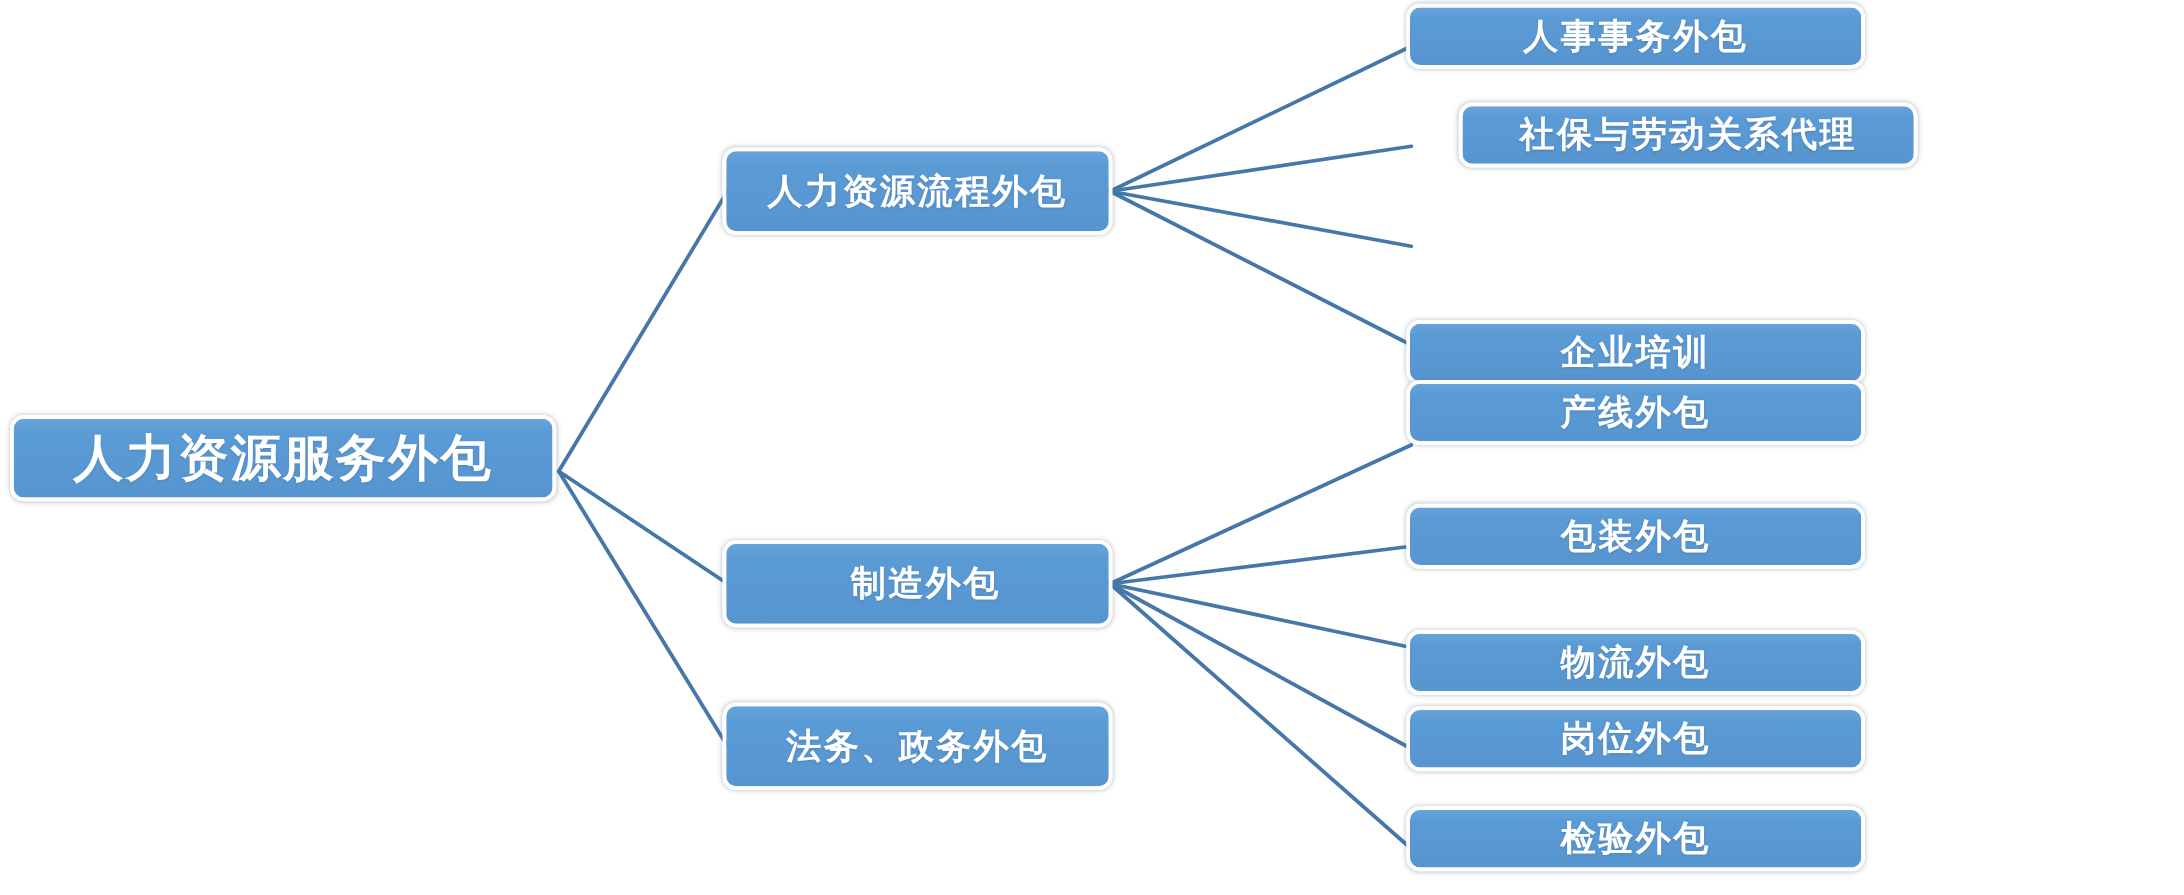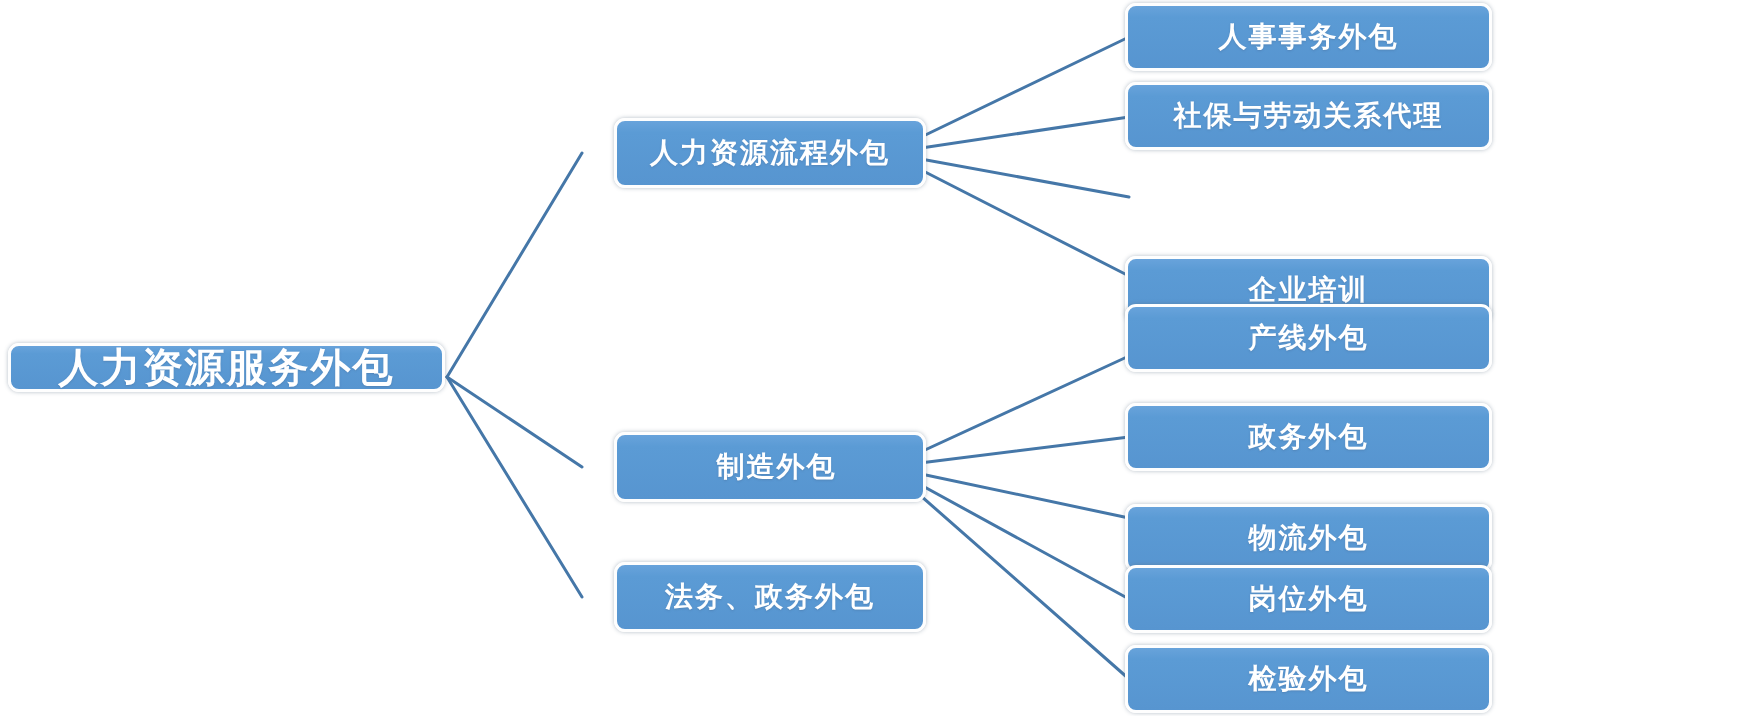--- a/index.html
+++ b/index.html
@@ -37,37 +37,36 @@
     color: #FFFFFF;
     font-weight: bold;
     display: flex;
     align-items: center;
     justify-content: center;
     text-align: center;
     letter-spacing: 2px;
     text-shadow: 0 1px 2px rgba(70,100,140,0.35);
   }
   .node-root {
-    left: 8px;   top: 343px;  width: 437px; height: 49px;
+    left: 8px;   top: 332px;  width: 437px; height: 69px;
     font-size: 40px;
   }
   .node-mid {
     left: 578px; width: 312px; height: 70px;
     font-size: 28px;
-    margin-left: 36px;
   }
   .node-mid-1 { top: 118px; }
   .node-mid-2 { top: 432px; padding-left: 13px; }
   .node-mid-3 { top: 562px; }
   .node-leaf {
-    left: 1125px; width: 367px; height: 68px;
+    left: 1125px; width: 367px; height: 52px;
     font-size: 28px;
   }
   .node-leaf-1 { top: 3px; }
-  .node-leaf-2 { top: 82px; }
+  .node-leaf-2 { top: 82px; margin-left: 42px; }
   .node-leaf-3 { top: 163px; }
   .node-leaf-4 { top: 242px; margin-top: 14px; }
   .node-leaf-5 { top: 304px; }
   .node-leaf-6 { top: 403px; }
   .node-leaf-7 { top: 504px; font-family: Liberation Serif, serif; }
   .node-leaf-8 { top: 565px; }
   .node-leaf-9 { top: 645px; }
 </style>
 </head>
 <body>
@@ -96,18 +95,18 @@
 
   <div class="node node-mid node-mid-1">人力资源流程外包</div>
   <div class="node node-mid node-mid-2">制造外包</div>
   <div class="node node-mid node-mid-3">法务、政务外包</div>
 
   <div class="node node-leaf node-leaf-1">人事事务外包</div>
   <div class="node node-leaf node-leaf-2">社保与劳动关系代理</div>
   <div class="node node-leaf node-leaf-4">企业培训</div>
 
   <div class="node node-leaf node-leaf-5">产线外包</div>
-  <div class="node node-leaf node-leaf-6">政务外包</div>
+  <div class="node node-leaf node-leaf-6">包装外包</div>
   <div class="node node-leaf node-leaf-7">物流外包</div>
   <div class="node node-leaf node-leaf-8">岗位外包</div>
   <div class="node node-leaf node-leaf-9">检验外包</div>
 
 </div>
 
 </body></html>

